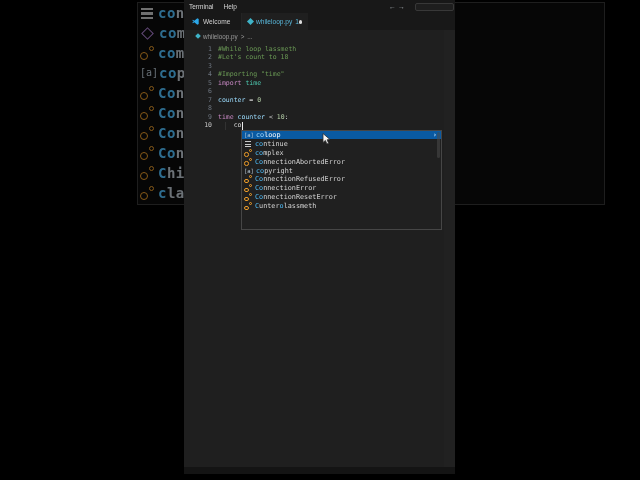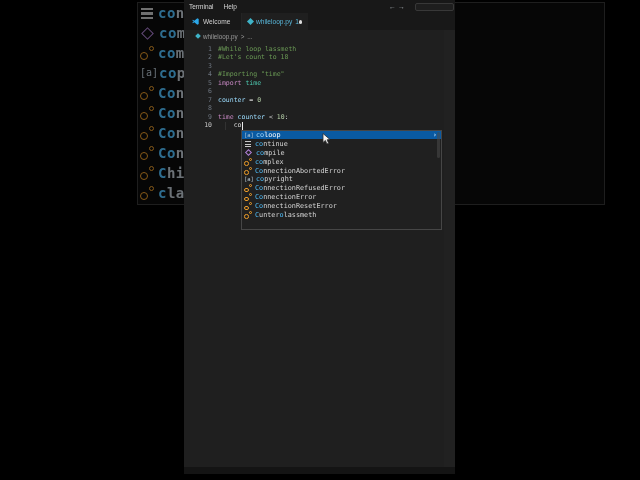--- a/index.html
+++ b/index.html
@@ -187,24 +187,20 @@
           <div class="srow sel">
             <span class="ico s-text">[a]</span>
             <span class="slabel"><span class="hl">co</span><span>loop</span></span>
             <span class="chev">›</span>
           </div>
           <div class="srow">
             <span class="ico s-keyword"></span>
             <span class="slabel"><span class="hl">co</span><span>ntinue</span></span>
           </div>
           <div class="srow">
-            <span class="ico s-method"></span>
-            <span class="slabel"><span class="hl">co</span><span>mpile</span></span>
-          </div>
-          <div class="srow">
             <span class="ico s-class"></span>
             <span class="slabel"><span class="hl">co</span><span>mplex</span></span>
           </div>
           <div class="srow">
             <span class="ico s-class"></span>
             <span class="slabel"><span class="hl">Co</span><span>nnectionAbortedError</span></span>
           </div>
           <div class="srow">
             <span class="ico s-text">[a]</span>
             <span class="slabel"><span class="hl">co</span><span>pyright</span></span>

